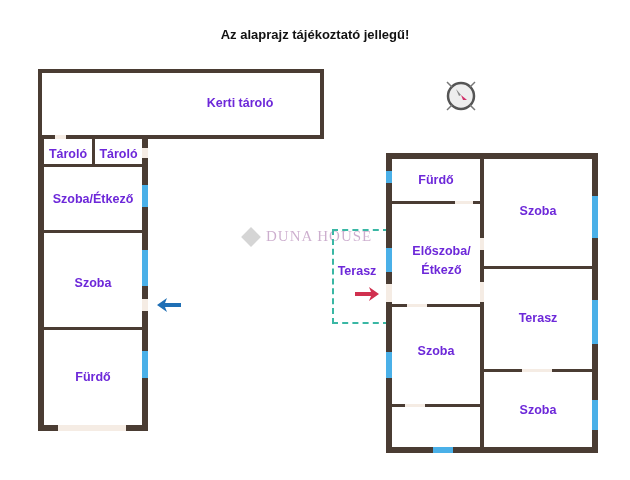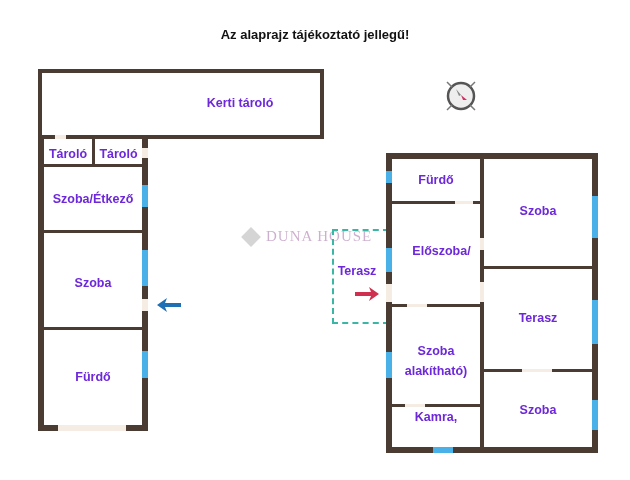--- a/index.html
+++ b/index.html
@@ -113,23 +113,22 @@
 
   <div class="wall" style="left:484px;top:266px;width:108px;height:3px;"></div>
 
   <div class="wall" style="left:484px;top:369px;width:108px;height:3px;"></div>
   <div class="door" style="left:522px;top:369px;width:30px;height:3px;"></div>
 
   <div class="lbl" style="left:392px;top:171px;width:88px;">Fürdő</div>
   <div class="lbl" style="left:484px;top:202px;width:108px;">Szoba</div>
   <div class="lbl" style="left:392px;top:242px;width:99px;">
     <div>Előszoba/</div>
+    <div>Étkező</div>
   </div>
   <div class="lbl" style="left:484px;top:309px;width:108px;">Terasz</div>
   <div class="lbl" style="left:392px;top:341px;width:88px;line-height:1.6;">
     <div>Szoba</div>
-    <div>alakítható)</div>
   </div>
   <div class="lbl" style="left:484px;top:401px;width:108px;">Szoba</div>
   <div class="lbl" style="left:392px;top:409px;width:88px;line-height:1.3;">
-    <div>Kamra,</div>
   </div>
 </div>
 
 </body></html>

